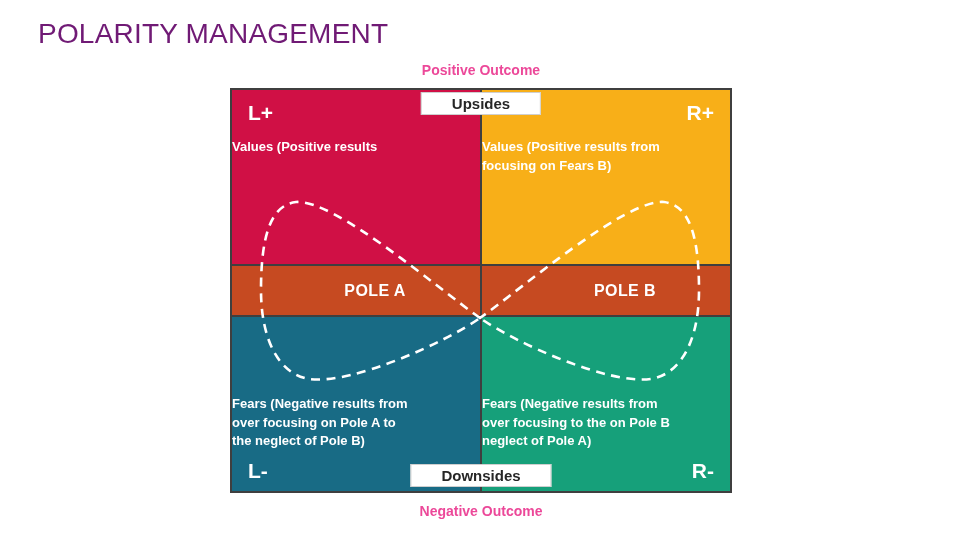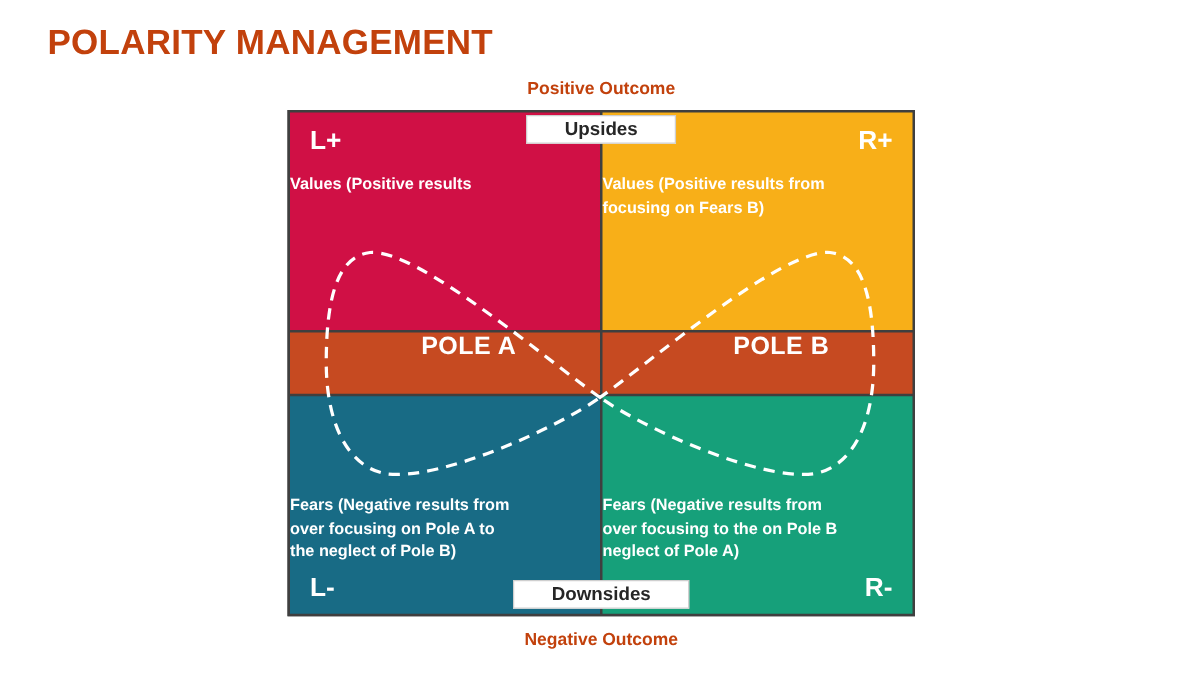--- a/index.html
+++ b/index.html
@@ -2,41 +2,41 @@
 <html><head>
 <meta charset="utf-8">
 <style>
   html,body{margin:0;padding:0;}
   body{
     width:960px;height:540px;background:#ffffff;position:relative;
     font-family:"Liberation Sans", sans-serif;overflow:hidden;
   }
   .title{
     position:absolute;left:38px;top:18px;margin:0;
-    font-size:28px;font-weight:700;color:#c2410c;letter-spacing:.2px;
+    font-size:28px;font-weight:400;color:#701a75;letter-spacing:.2px;
   }
   .axis-label{
     position:absolute;left:231px;width:500px;text-align:center;
-    font-size:14px;font-weight:700;color:#c2410c;
+    font-size:14px;font-weight:700;color:#ec4899;
   }
   .axis-label.top{top:62px;}
   .axis-label.bottom{top:503px;}
   .grid{
     position:absolute;left:230px;top:88px;width:498px;height:401px;
     border:2px solid #3f3f3f;background:#3f3f3f;
     display:grid;grid-template-columns:1fr 1fr;grid-template-rows:174px 49px 1fr;gap:2px;
   }
   .cell{position:relative;}
   .q-tl{background:#d01045;}
   .q-tr{background:#f8af18;}
   .q-bl{background:#186b85;}
   .q-br{background:#16a07a;}
   .band{
-    background:#c64a21;display:flex;align-items:flex-start;justify-content:center;
-    color:#ffffff;font-weight:700;font-size:20px;letter-spacing:.4px;padding-left:38px;
+    background:#c64a21;display:flex;align-items:center;justify-content:center;
+    color:#ffffff;font-weight:700;font-size:16px;letter-spacing:.4px;padding-left:38px;
   }
   .corner{
     position:absolute;color:#ffffff;font-weight:700;font-size:21px;line-height:1;
   }
   .corner.tl{left:16px;top:12px;}
   .corner.tr{right:16px;top:12px;}
   .corner.bl{left:16px;bottom:10px;}
   .corner.br{right:16px;bottom:10px;}
   .qtext{
     position:absolute;left:0;right:0;text-align:left;color:#ffffff;

